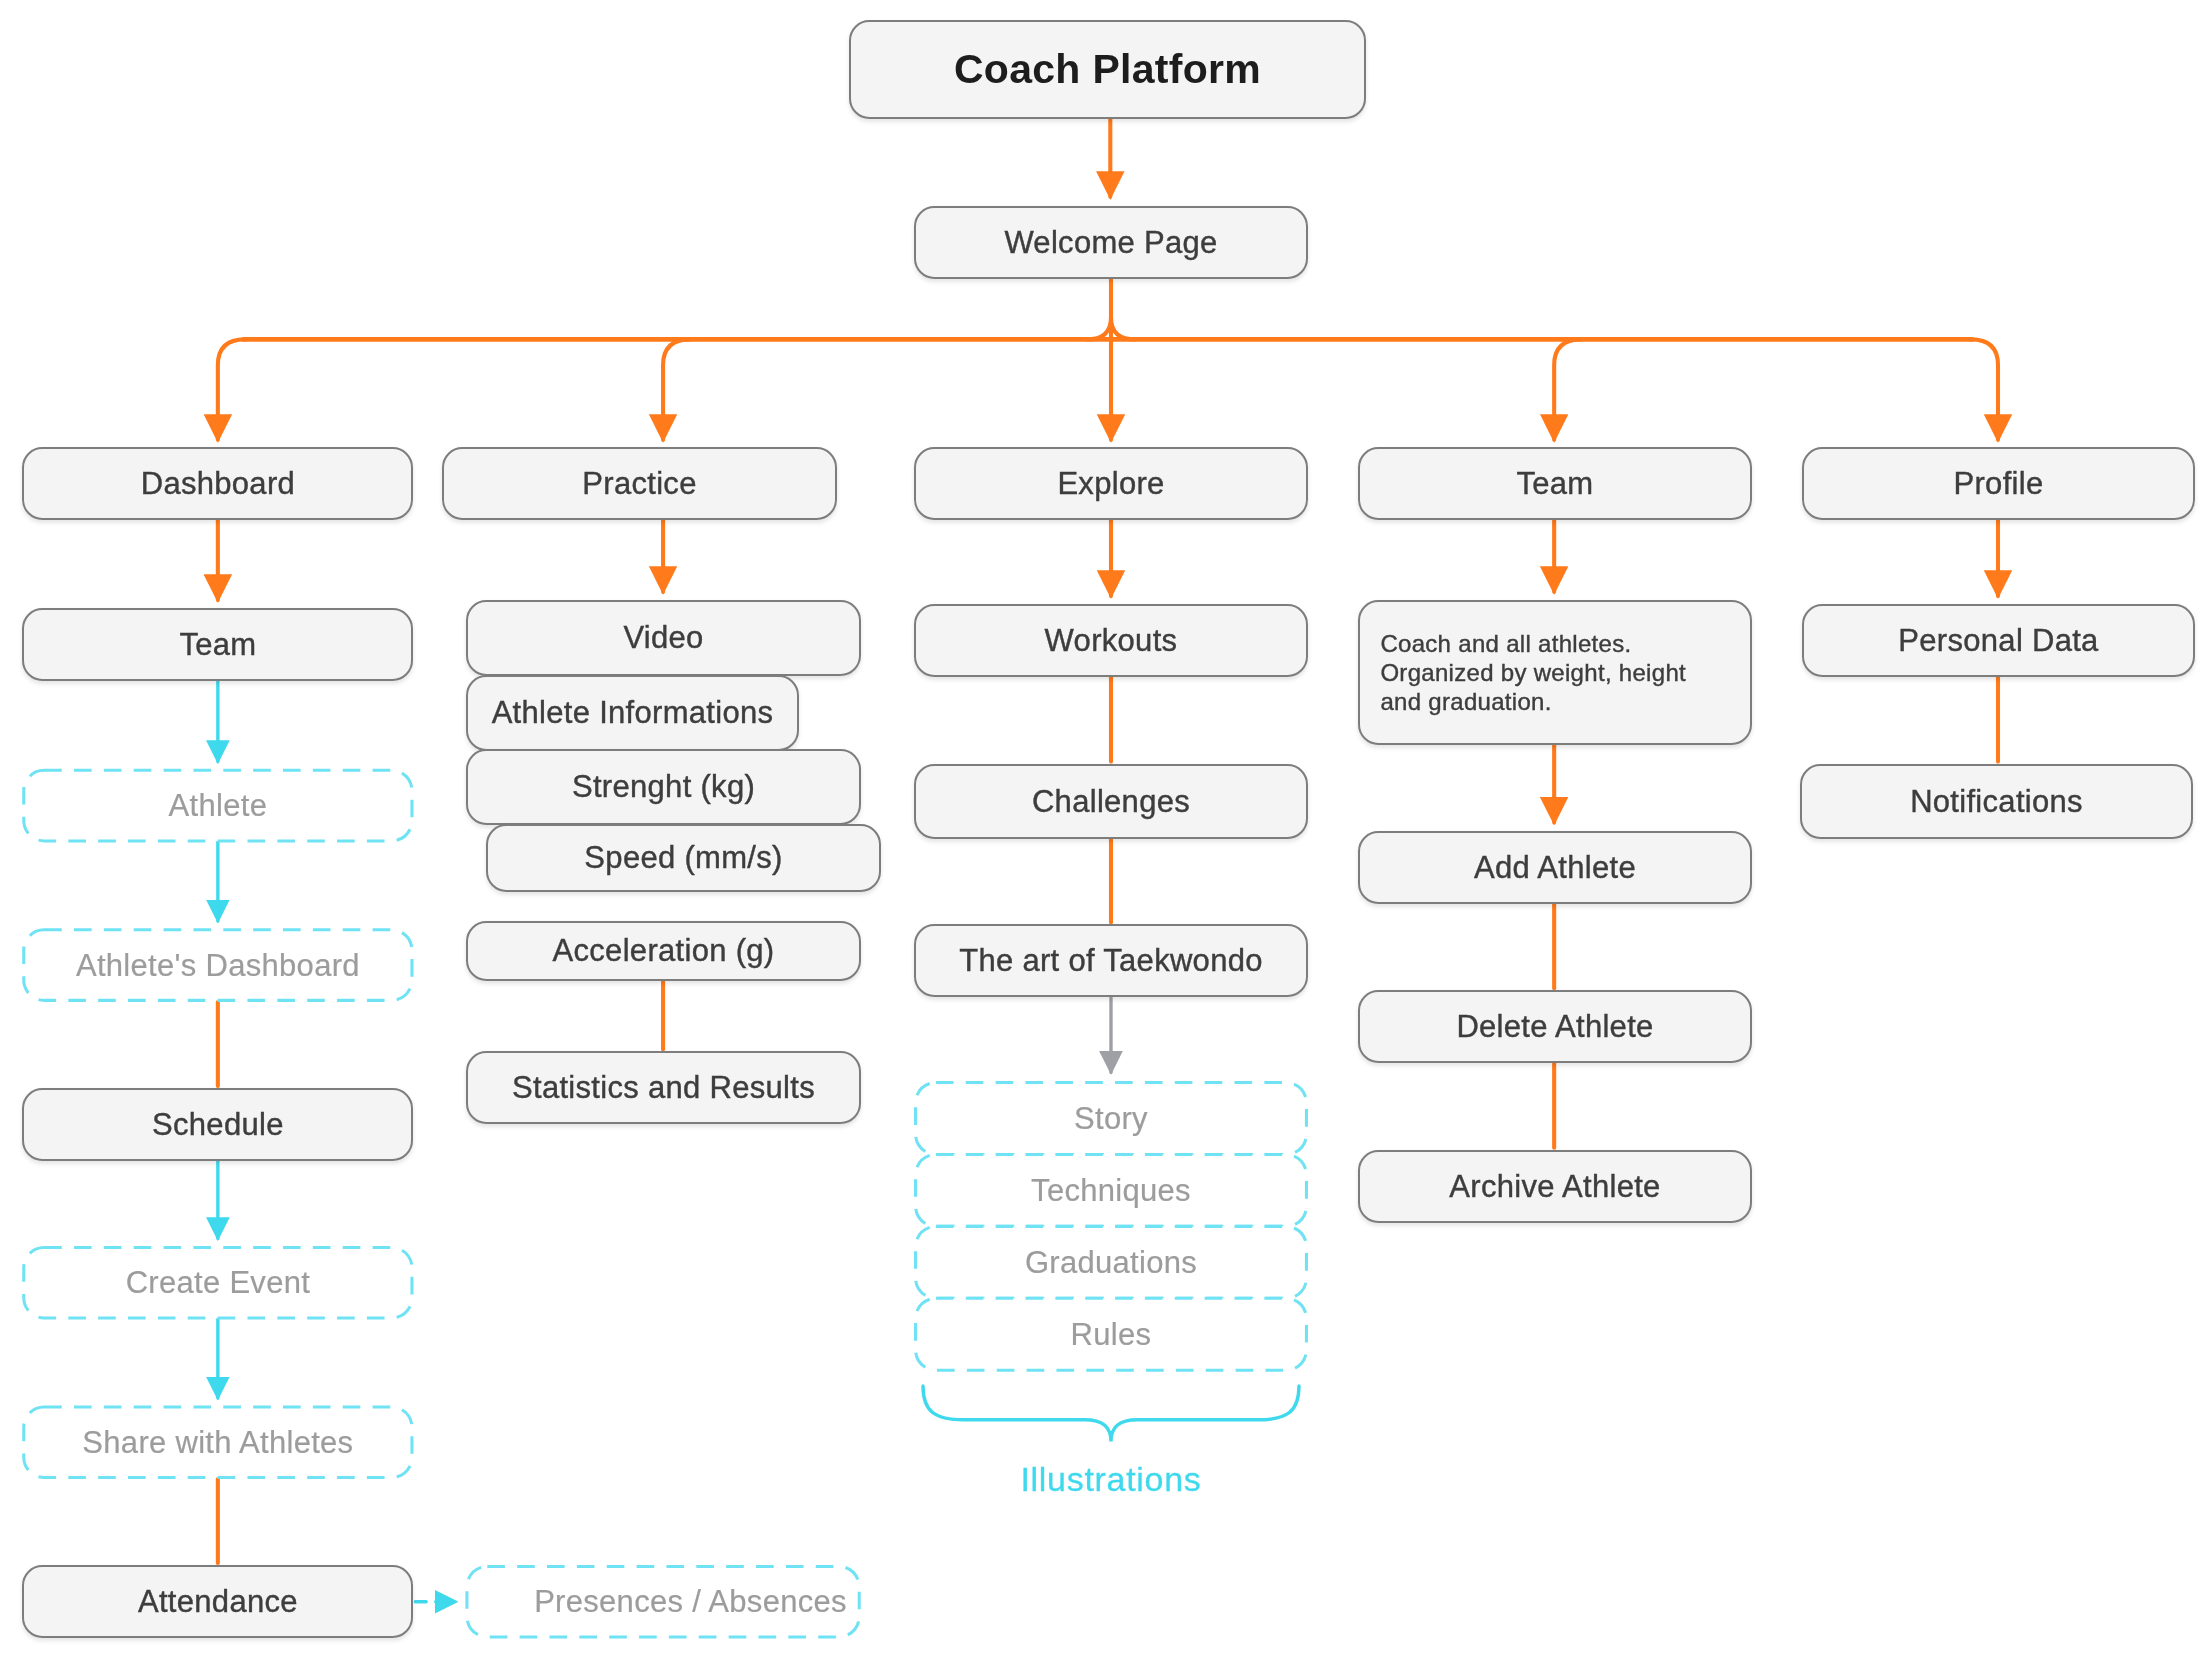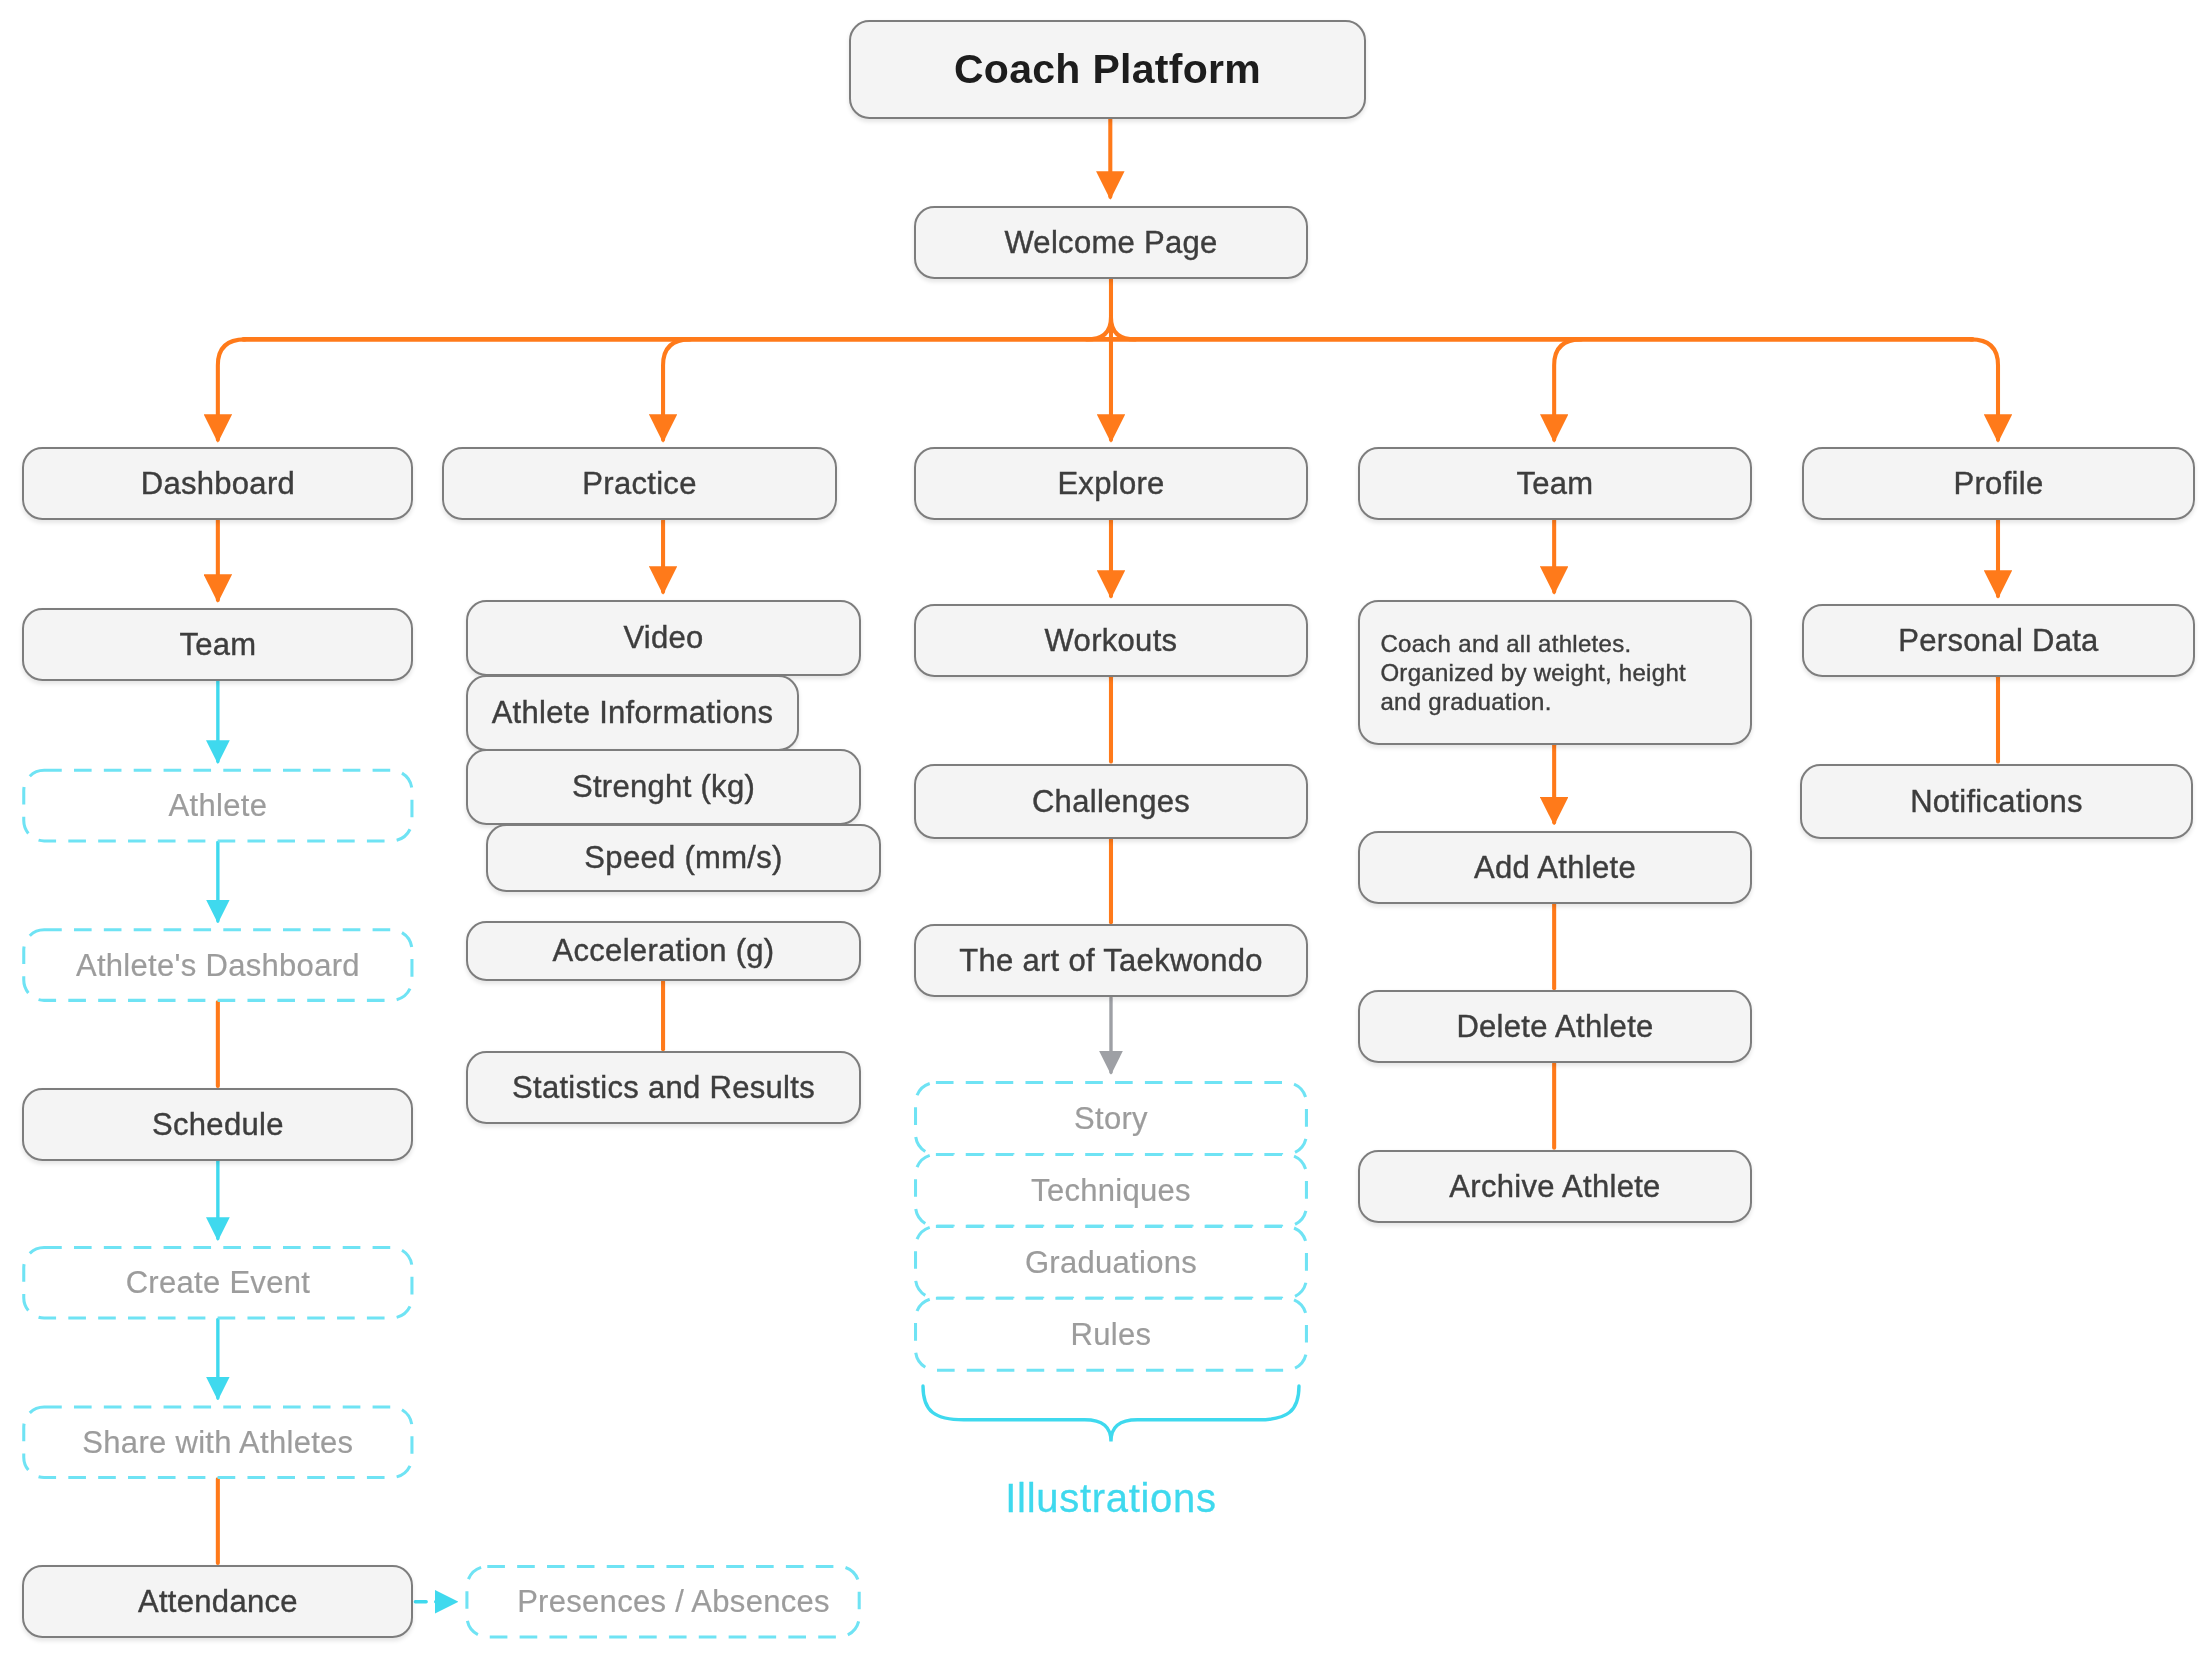--- a/index.html
+++ b/index.html
@@ -33,21 +33,21 @@
     box-shadow:0 2.7px 4.1px rgba(0,0,0,0.10);
   }
   .title-node{font-weight:bold;font-size:41px;color:var(--title-text);-webkit-text-stroke:0;}
   .ghost{
     background:transparent;border:none;box-shadow:none;
     color:var(--dashed-text);-webkit-text-stroke:0.2px currentColor;
   }
   .desc{font-size:24px;line-height:1.22;padding:0 20.4px;}
   .brace-label{
     position:absolute;z-index:2;display:flex;align-items:center;justify-content:center;
-    color:var(--arrow-cyan);font-size:40px;letter-spacing:0.7px;margin-top:19px;
+    color:var(--arrow-cyan);font-size:34px;letter-spacing:0.7px;
     -webkit-text-stroke:0.3px currentColor;
   }
   .st-o{stroke:var(--arrow-orange);}
   .st-c{stroke:var(--arrow-cyan);}
   .st-g{stroke:var(--arrow-gray);}
   .fl-o{fill:var(--arrow-orange);}
   .fl-c{fill:var(--arrow-cyan);}
   .fl-g{fill:var(--arrow-gray);}
   .ghost-rect{fill:#ffffff;stroke:var(--dashed-border-cyan);stroke-width:4.5;stroke-dasharray:26 18;}
   .brace{stroke:var(--arrow-cyan);fill:none;stroke-width:5;stroke-linecap:round;}
@@ -129,21 +129,21 @@
 <div class="node" style="left:1358px;top:447px;width:394px;height:73px">Team</div>
 <div class="node" style="left:1802px;top:447px;width:393px;height:73px">Profile</div>
 
 <div class="node" style="left:22.4px;top:608px;width:391px;height:73px">Team</div>
 <div class="node ghost" style="left:22.4px;top:769px;width:391px;height:73px">Athlete</div>
 <div class="node ghost" style="left:22.4px;top:929px;width:391px;height:73px">Athlete's Dashboard</div>
 <div class="node" style="left:22.4px;top:1088px;width:391px;height:73px">Schedule</div>
 <div class="node ghost" style="left:22.4px;top:1246px;width:391px;height:73px">Create Event</div>
 <div class="node ghost" style="left:22.4px;top:1406px;width:391px;height:73px">Share with Athletes</div>
 <div class="node" style="left:22.4px;top:1565px;width:391px;height:73px">Attendance</div>
-<div class="node ghost" style="left:476px;top:1565px;width:395px;height:73px">Presences / Absences</div>
+<div class="node ghost" style="left:493px;top:1565px;width:395px;height:73px">Presences / Absences</div>
 
 <div class="node" style="left:466px;top:600px;width:395px;height:76px">Video</div>
 <div class="node" style="left:466px;top:675px;width:333px;height:76px">Athlete Informations</div>
 <div class="node" style="left:466px;top:749px;width:395px;height:76px">Strenght (kg)</div>
 <div class="node" style="left:486px;top:824px;width:395px;height:68px">Speed (mm/s)</div>
 <div class="node" style="left:466px;top:921px;width:395px;height:60px">Acceleration (g)</div>
 <div class="node" style="left:466px;top:1051px;width:395px;height:73px">Statistics and Results</div>
 
 <div class="node" style="left:914px;top:604px;width:394px;height:73px">Workouts</div>
 <div class="node" style="left:914px;top:764px;width:394px;height:75px">Challenges</div>

